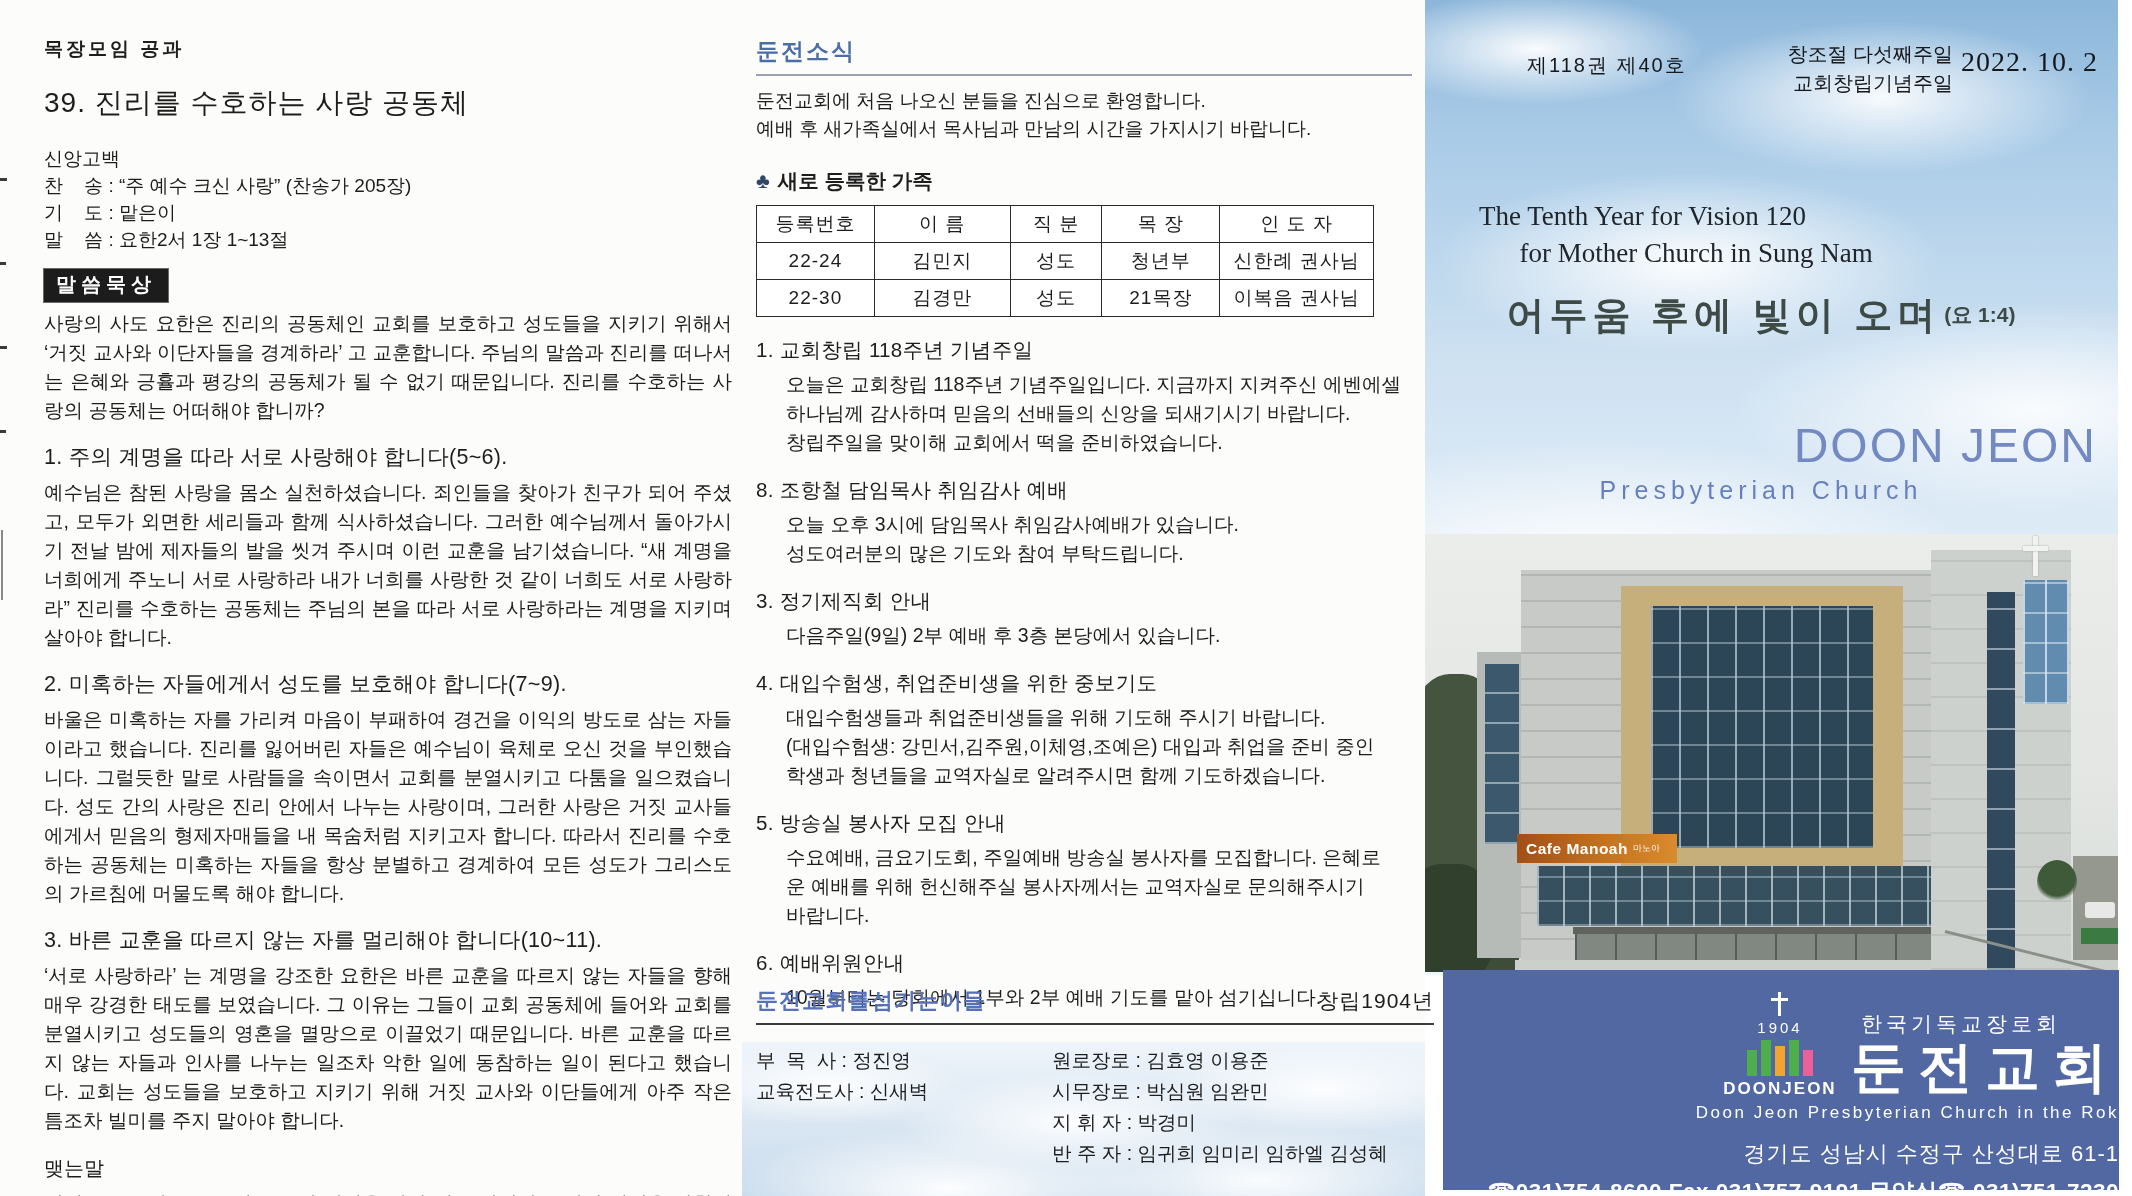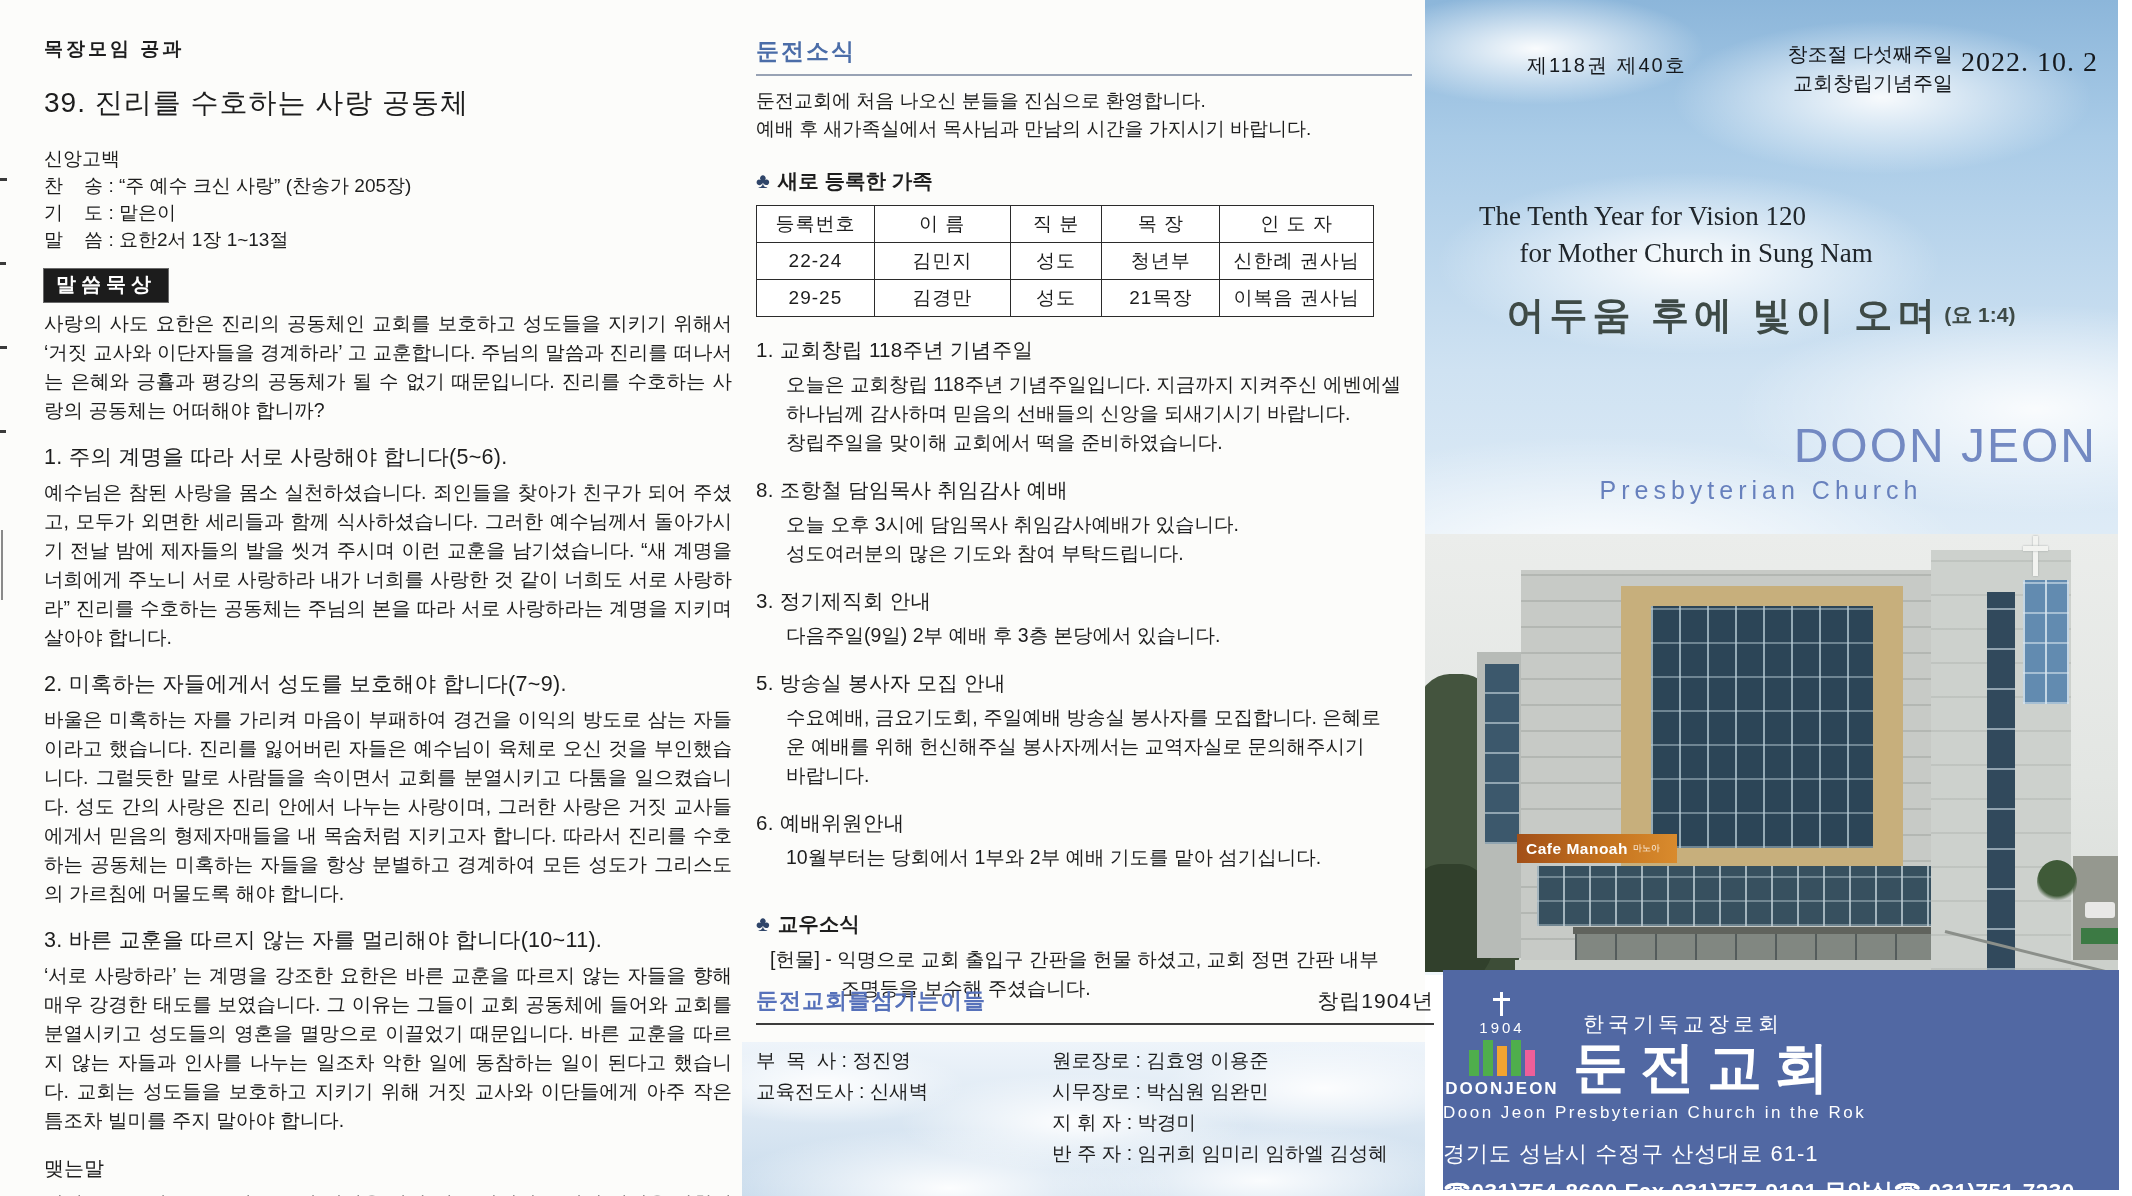--- a/index.html
+++ b/index.html
@@ -141,21 +141,21 @@
     background:radial-gradient(circle at 50% 40%, #3f5a38 0 55%, rgba(63,90,56,0) 70%);}
   .rail{left:520px;top:396px;width:176px;height:3px;background:#8b8f8a;transform:rotate(14deg);transform-origin:left;}
   .cafe{left:92px;top:300px;width:160px;height:29px;display:flex;align-items:center;
     background:linear-gradient(90deg,#a24f18 0%,#c4731f 55%,#d98b2d 100%);
     color:#fff;padding-left:9px;box-sizing:border-box;}
   .cafe .cafe-t{font-size:15.5px;font-weight:bold;letter-spacing:0.5px;}
   .cafe .cafe-k{font-size:9px;margin-left:5px;opacity:.9;}
 
   
   .band{position:absolute;left:18px;top:970px;width:676px;height:220px;background:#5168a3;
-    display:flex;flex-direction:column;align-items:flex-start;color:#fff;}
+    display:flex;flex-direction:column;align-items:flex-end;color:#fff;}
   .band-row1{display:flex;align-items:flex-end;margin-top:22px;}
   .logo{width:118px;text-align:center;position:relative;}
   .logo-cross{position:relative;width:26px;height:26px;margin:0 auto;}
   .logo-cross .lcv{position:absolute;left:11px;top:0;width:3px;height:24px;background:#fff;}
   .logo-cross .lch{position:absolute;left:4px;top:6px;width:17px;height:3px;background:#fff;}
   .logo-year{font-size:15px;letter-spacing:3px;margin-top:1px;}
   .bars{display:flex;justify-content:center;align-items:flex-end;gap:4px;height:36px;margin-top:4px;}
   .bar{width:10px;}
   .bar1{height:26px;background:#4fae4c;}
   .bar2{height:36px;background:#4fae4c;}
@@ -231,21 +231,21 @@
         <th>인 도 자</th>
       </tr>
       <tr>
         <td>22-24</td>
         <td>김민지</td>
         <td>성도</td>
         <td>청년부</td>
         <td>신한례 권사님</td>
       </tr>
       <tr>
-        <td>29-25</td>
+        <td>22-30</td>
         <td>김경만</td>
         <td>성도</td>
         <td>21목장</td>
         <td>이복음 권사님</td>
       </tr>
     </tbody>
       </table>
 
     <div class="ann">
       <div class="ann-t">1. 교회창립 118주년 기념주일</div>
@@ -254,20 +254,26 @@
 창립주일을 맞이해 교회에서 떡을 준비하였습니다.</div>
     </div>
     <div class="ann">
       <div class="ann-t">8. 조항철 담임목사 취임감사 예배</div>
       <div class="ann-b">오늘 오후 3시에 담임목사 취임감사예배가 있습니다.
 성도여러분의 많은 기도와 참여 부탁드립니다.</div>
     </div>
     <div class="ann">
       <div class="ann-t">3. 정기제직회 안내</div>
       <div class="ann-b">다음주일(9일) 2부 예배 후 3층 본당에서 있습니다.</div>
+    </div>
+    <div class="ann">
+      <div class="ann-t">4. 대입수험생, 취업준비생을 위한 중보기도</div>
+      <div class="ann-b">대입수험생들과 취업준비생들을 위해 기도해 주시기 바랍니다.
+(대입수험생: 강민서,김주원,이체영,조예은) 대입과 취업을 준비 중인
+학생과 청년들을 교역자실로 알려주시면 함께 기도하겠습니다.</div>
     </div>
     <div class="ann">
       <div class="ann-t">5. 방송실 봉사자 모집 안내</div>
       <div class="ann-b">수요예배, 금요기도회, 주일예배 방송실 봉사자를 모집합니다. 은혜로
 운 예배를 위해 헌신해주실 봉사자께서는 교역자실로 문의해주시기
 바랍니다.</div>
     </div>
     <div class="ann">
       <div class="ann-t">6. 예배위원안내</div>
       <div class="ann-b">10월부터는 당회에서 1부와 2부 예배 기도를 맡아 섬기십니다.</div>

